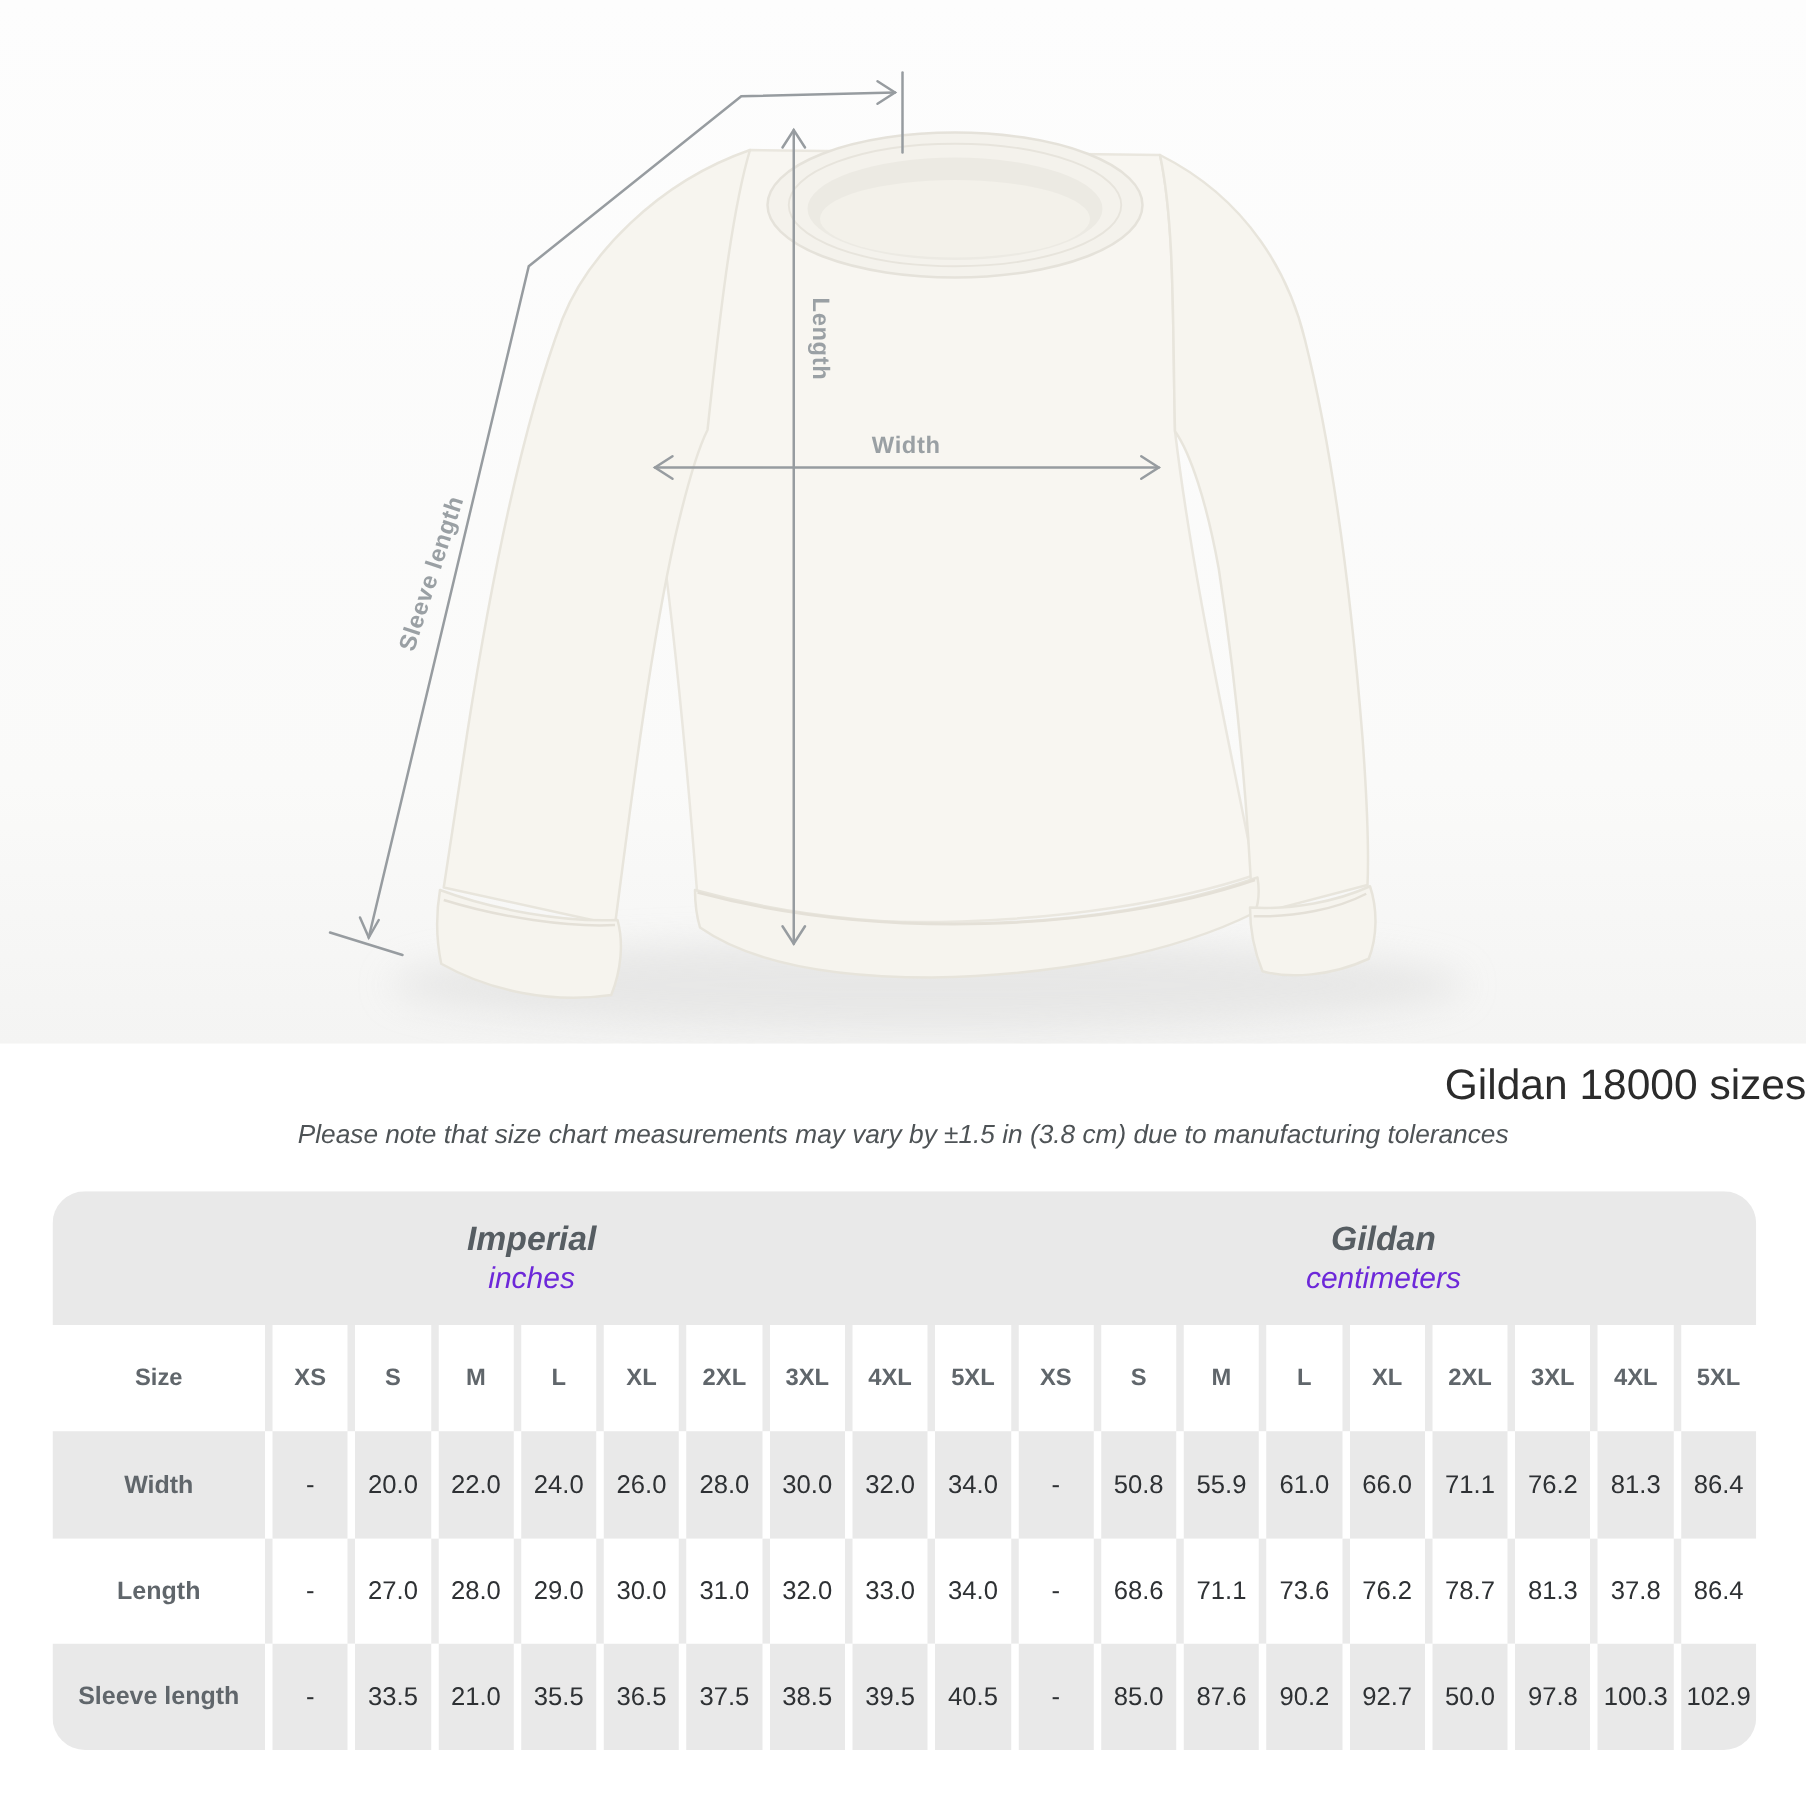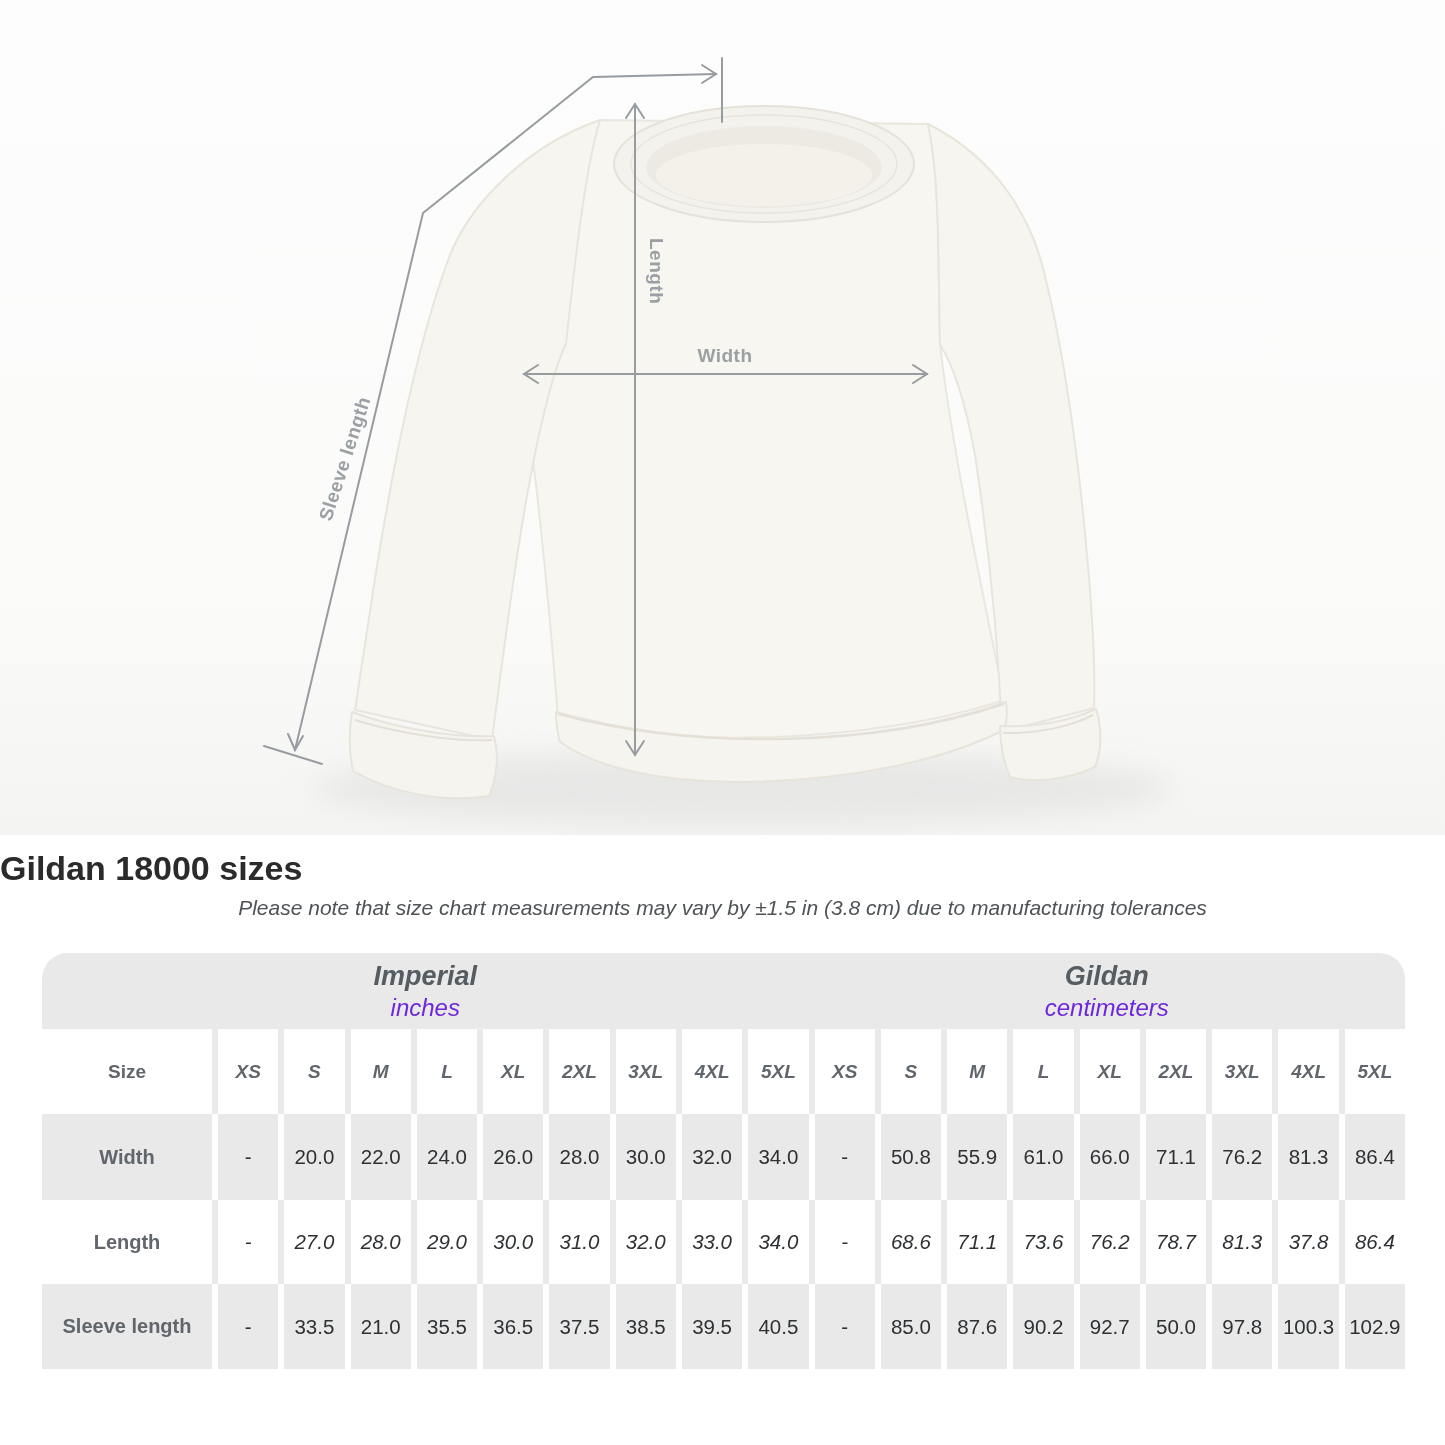--- a/index.html
+++ b/index.html
@@ -5,49 +5,49 @@
   html,body{margin:0;padding:0;background:#ffffff;}
   body{font-family:"Liberation Sans", sans-serif; -webkit-font-smoothing:antialiased;}
   #stage{position:relative;width:1445px;height:1445px;background:#ffffff;overflow:hidden;margin:0 auto;}
 
   
   #photo{display:block;width:1445px;height:835px;}
 
   .dim-label{font-weight:bold;font-size:19px;fill:#9aa0a4;letter-spacing:0.5px;}
 
   
-  .title{margin-top:14px;text-align:left;font-size:34px;font-weight:bold;color:#2b2b2b;}
+  .title{margin-top:14px;text-align:right;font-size:34px;font-weight:normal;color:#2b2b2b;}
   .subtitle{margin-top:8px;text-align:center;font-size:21px;font-style:italic;color:#4e5356;}
 
   
   #table-wrap{
     position:absolute;left:42px;top:953px;width:1363px;height:447px;
     border-radius:26px;overflow:hidden;background:#ffffff;
   }
-  #unit-header{display:flex;height:76px;background:#e9e9e9;}
+  #unit-header{display:flex;height:107px;background:#e9e9e9;}
   .unit-half{display:flex;flex-direction:column;align-items:center;justify-content:center;}
   .unit-half.left{width:56.24%;}
   .unit-half.right{width:43.76%;}
   .unit-name{font-size:27px;font-weight:bold;font-style:italic;color:#565d62;}
   .unit-sub{margin-top:2px;font-size:24px;font-style:italic;color:#6d28d9;}
 
   .trow{display:grid;grid-template-columns:170px repeat(18, 1fr);}
   .trow .cell{display:flex;align-items:center;justify-content:center;box-sizing:border-box;}
   .trow.thead{height:85px;background:#ffffff;}
   .trow.r-gray{height:86px;background:#e9e9e9;}
   .trow.r-white{height:84px;background:#ffffff;}
   .trow.r-last{height:85px;}
 
   .trow.thead .cell{font-weight:bold;font-size:19px;color:#60666b;}
   .cell.lbl{font-weight:bold;font-size:20px;color:#60666b;}
   .cell.val{font-size:20.5px;color:#2e3134;}
 
   
   .trow.thead .cell + .cell,
-  .trow.r-white .cell + .cell{border-left:6px solid #eaeaea;font-style:italic;}
+  .trow.r-white .cell + .cell{border-left:6px solid #eaeaea;}
   .trow.r-gray .cell + .cell{border-left:6px solid #ffffff;}
   .trow .cell.grp{border-left-width:9px;}
 </style>
 </head>
 <body>
 
 <div id="stage">
 
   <svg id="photo" viewBox="0 0 1445 835" xmlns="http://www.w3.org/2000/svg">
     <defs>

